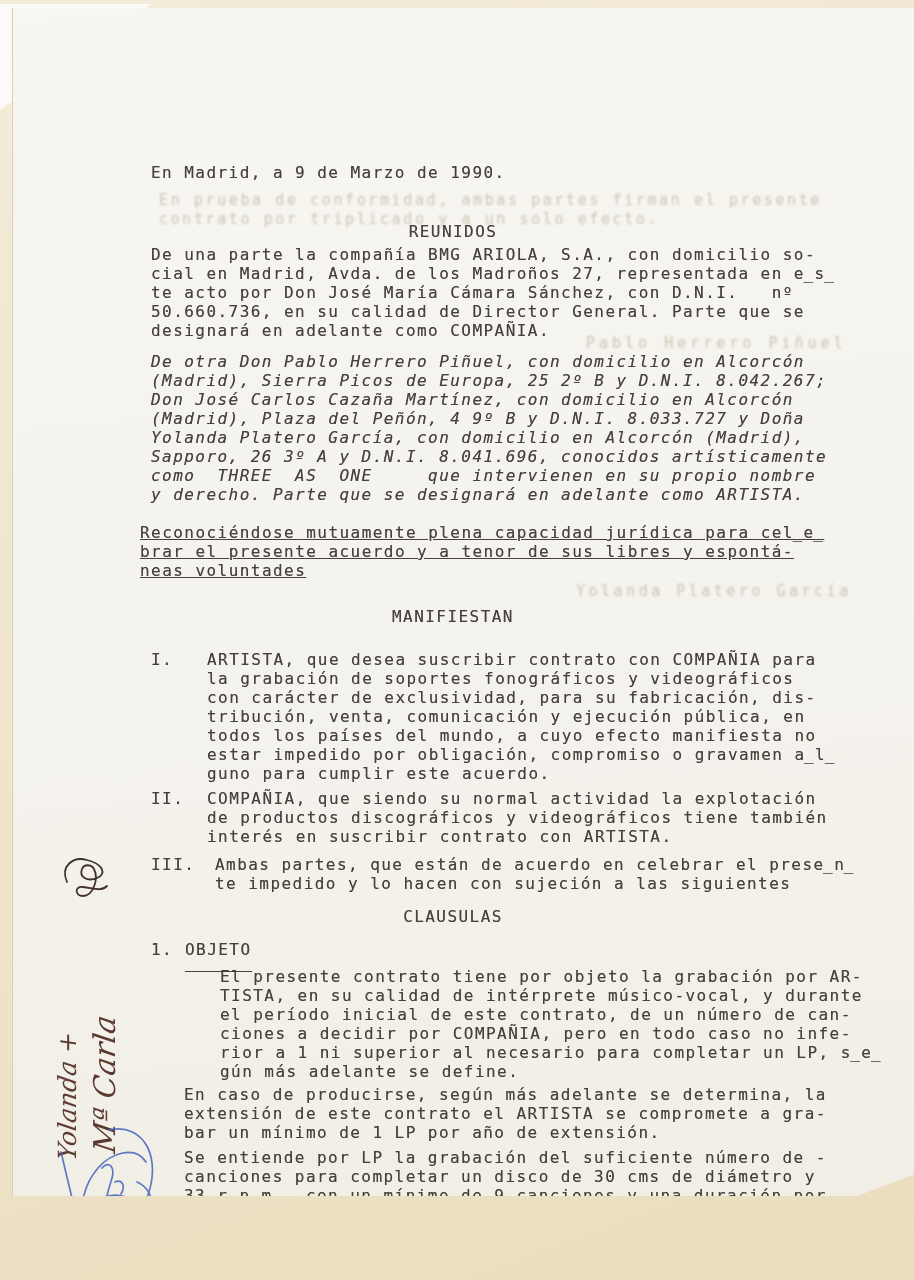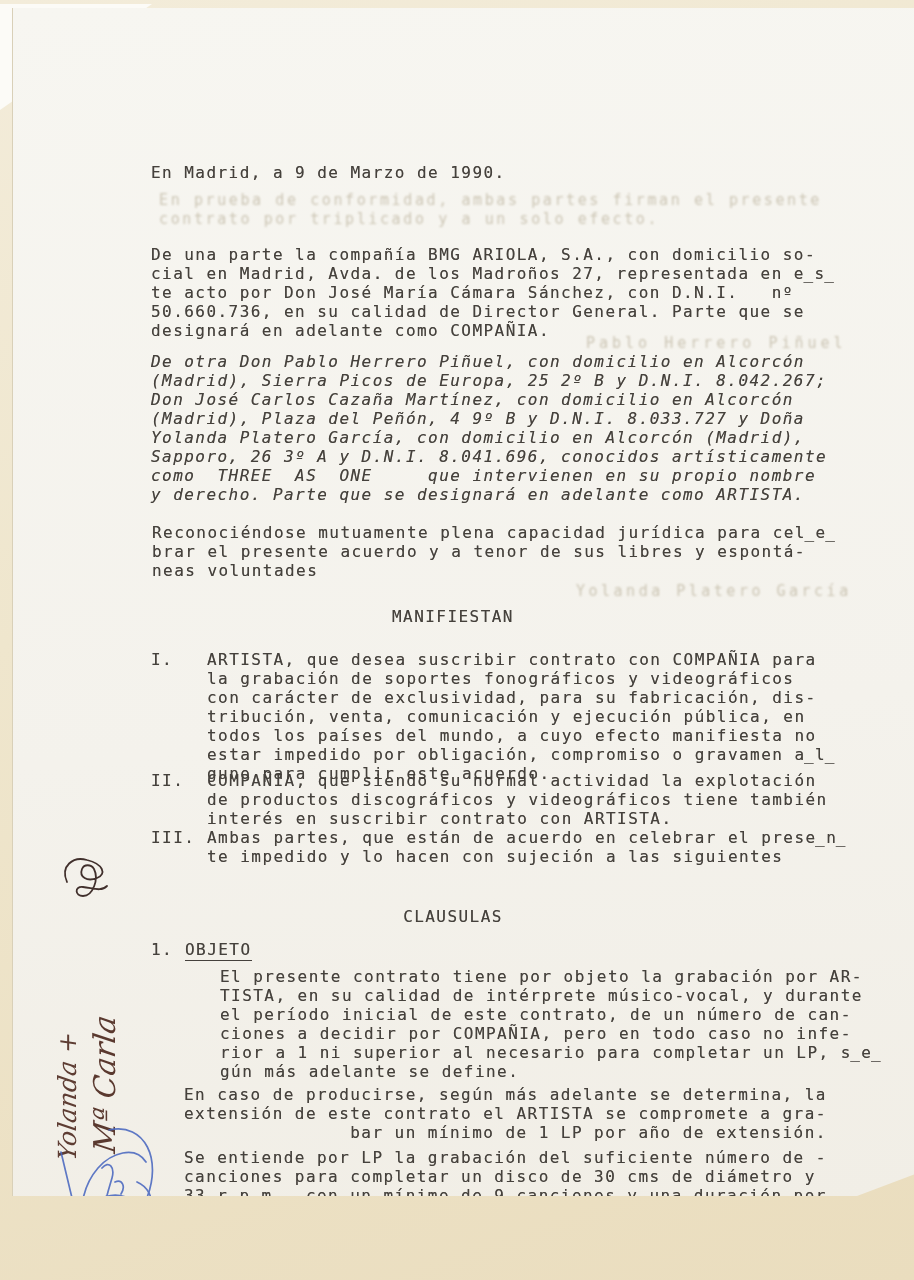--- a/index.html
+++ b/index.html
@@ -28,21 +28,21 @@
   }
   .centered{left:138px;width:604px;text-align:center;}
   .item-row{position:absolute;display:flex;}
   .item-label{flex:0 0 56px;}
   .item-row .tline,.item-label,.item-text{position:static;}
   .item-label,.item-text{
     white-space:pre;font-size:16px;line-height:19px;letter-spacing:1.45px;
     color:#45413c;text-shadow:0 0 .4px rgba(64,58,52,.55);
   }
   .clause-label{flex:0 0 34px;}
-  .clause-title{border-bottom:1.4px solid #45413c;padding-bottom:1px;}
+  .clause-title{border-bottom:1.4px solid #45413c;padding-bottom:12px;}
   .ghost{
     position:absolute;white-space:pre;
     font-size:15px;line-height:19px;letter-spacing:2.6px;
     color:#a89d82;opacity:.55;filter:blur(1.3px);
   }
   .sig-rot{
     position:absolute;transform-origin:0 0;transform:rotate(-90deg) skewX(-8deg);
     font-family:"DejaVu Serif","Liberation Serif",serif;font-style:italic;
     color:#4e2a20;white-space:pre;
   }
@@ -63,81 +63,82 @@
 
 <div class="page">
 
   <div class="ghost" style="left:146px;top:183px;">En prueba de conformidad, ambas partes firman el presente
 contrato por triplicado y a un solo efecto.</div>
   <div class="ghost" style="left:573px;top:326px;letter-spacing:4px;">Pablo Herrero Piñuel</div>
   <div class="ghost" style="left:563px;top:574px;letter-spacing:3.5px;">Yolanda Platero García</div>
 
   <div class="tline" style="left:138px;top:155px;">En Madrid, a 9 de Marzo de 1990.</div>
 
+  <div class="tline centered" style="top:214px;">REUNIDOS</div>
 
   <div class="tline" style="left:138px;top:237px;">De una parte la compañía BMG ARIOLA, S.A., con domicilio so-
 cial en Madrid, Avda. de los Madroños 27, representada en e̲s̲
 te acto por Don José María Cámara Sánchez, con D.N.I.   nº
 50.660.736, en su calidad de Director General. Parte que se
 designará en adelante como COMPAÑIA.</div>
 
   <div class="tline" style="left:138px;top:344px;font-style:italic;">De otra Don Pablo Herrero Piñuel, con domicilio en Alcorcón
 (Madrid), Sierra Picos de Europa, 25 2º B y D.N.I. 8.042.267;
 Don José Carlos Cazaña Martínez, con domicilio en Alcorcón
 (Madrid), Plaza del Peñón, 4 9º B y D.N.I. 8.033.727 y Doña
 Yolanda Platero García, con domicilio en Alcorcón (Madrid),
 Sapporo, 26 3º A y D.N.I. 8.041.696, conocidos artísticamente
 como  THREE  AS  ONE     que intervienen en su propio nombre
 y derecho. Parte que se designará en adelante como ARTISTA.</div>
 
-  <div class="tline" style="left:139px;top:515px;">Reconociéndose mutuamente plena capacidad jurídica para cel̲e̲
+  <div class="tline" style="left:127px;top:515px;text-decoration:underline;">Reconociéndose mutuamente plena capacidad jurídica para cel̲e̲
 brar el presente acuerdo y a tenor de sus libres y espontá-
 neas voluntades</div>
 
   <div class="tline centered" style="top:599px;">MANIFIESTAN</div>
 
   <div class="item-row" style="left:138px;top:642px;">
     <span class="item-label">I.</span>
     <div class="item-text">ARTISTA, que desea suscribir contrato con COMPAÑIA para
 la grabación de soportes fonográficos y videográficos
 con carácter de exclusividad, para su fabricación, dis-
 tribución, venta, comunicación y ejecución pública, en
 todos los países del mundo, a cuyo efecto manifiesta no
 estar impedido por obligación, compromiso o gravamen a̲l̲
 guno para cumplir este acuerdo.</div>
   </div>
 
-  <div class="item-row" style="left:138px;top:763px;">
+  <div class="item-row" style="left:138px;top:781px;">
     <span class="item-label">II.</span>
     <div class="item-text">COMPAÑIA, que siendo su normal actividad la explotación
 de productos discográficos y videográficos tiene también
 interés en suscribir contrato con ARTISTA.</div>
   </div>
 
-  <div class="item-row" style="left:138px;top:820px;">
+  <div class="item-row" style="left:138px;top:847px;gap:8px;">
     <span class="item-label">III.</span>
     <div class="item-text">Ambas partes, que están de acuerdo en celebrar el prese̲n̲
 te impedido y lo hacen con sujeción a las siguientes</div>
   </div>
 
   <div class="tline centered" style="top:899px;">CLAUSULAS</div>
 
   <div class="item-row" style="left:138px;top:932px;">
     <span class="item-label clause-label">1.</span>
     <span class="item-text clause-title">OBJETO</span>
   </div>
 
   <div class="tline" style="left:178px;top:959px;margin-left:29px;">El presente contrato tiene por objeto la grabación por AR-
 TISTA, en su calidad de intérprete músico-vocal, y durante
 el período inicial de este contrato, de un número de can-
 ciones a decidir por COMPAÑIA, pero en todo caso no infe-
 rior a 1 ni superior al necesario para completar un LP, s̲e̲
 gún más adelante se define.</div>
 
-  <div class="tline" style="left:171px;top:1077px;text-align:right;">En caso de producirse, según más adelante se determina, la
+  <div class="tline" style="left:171px;top:1077px;">En caso de producirse, según más adelante se determina, la
 extensión de este contrato el ARTISTA se compromete a gra-
 bar un mínimo de 1 LP por año de extensión.</div>
 
   <div class="tline" style="left:171px;top:1140px;">Se entiende por LP la grabación del suficiente número de -
 canciones para completar un disco de 30 cms de diámetro y
 33 r.p.m., con un mínimo de 9 canciones y una duración por
 cara no inferior a 18 minutos.</div>
 
   <div class="tline centered" style="top:1220px;">- 1 -</div>
 

